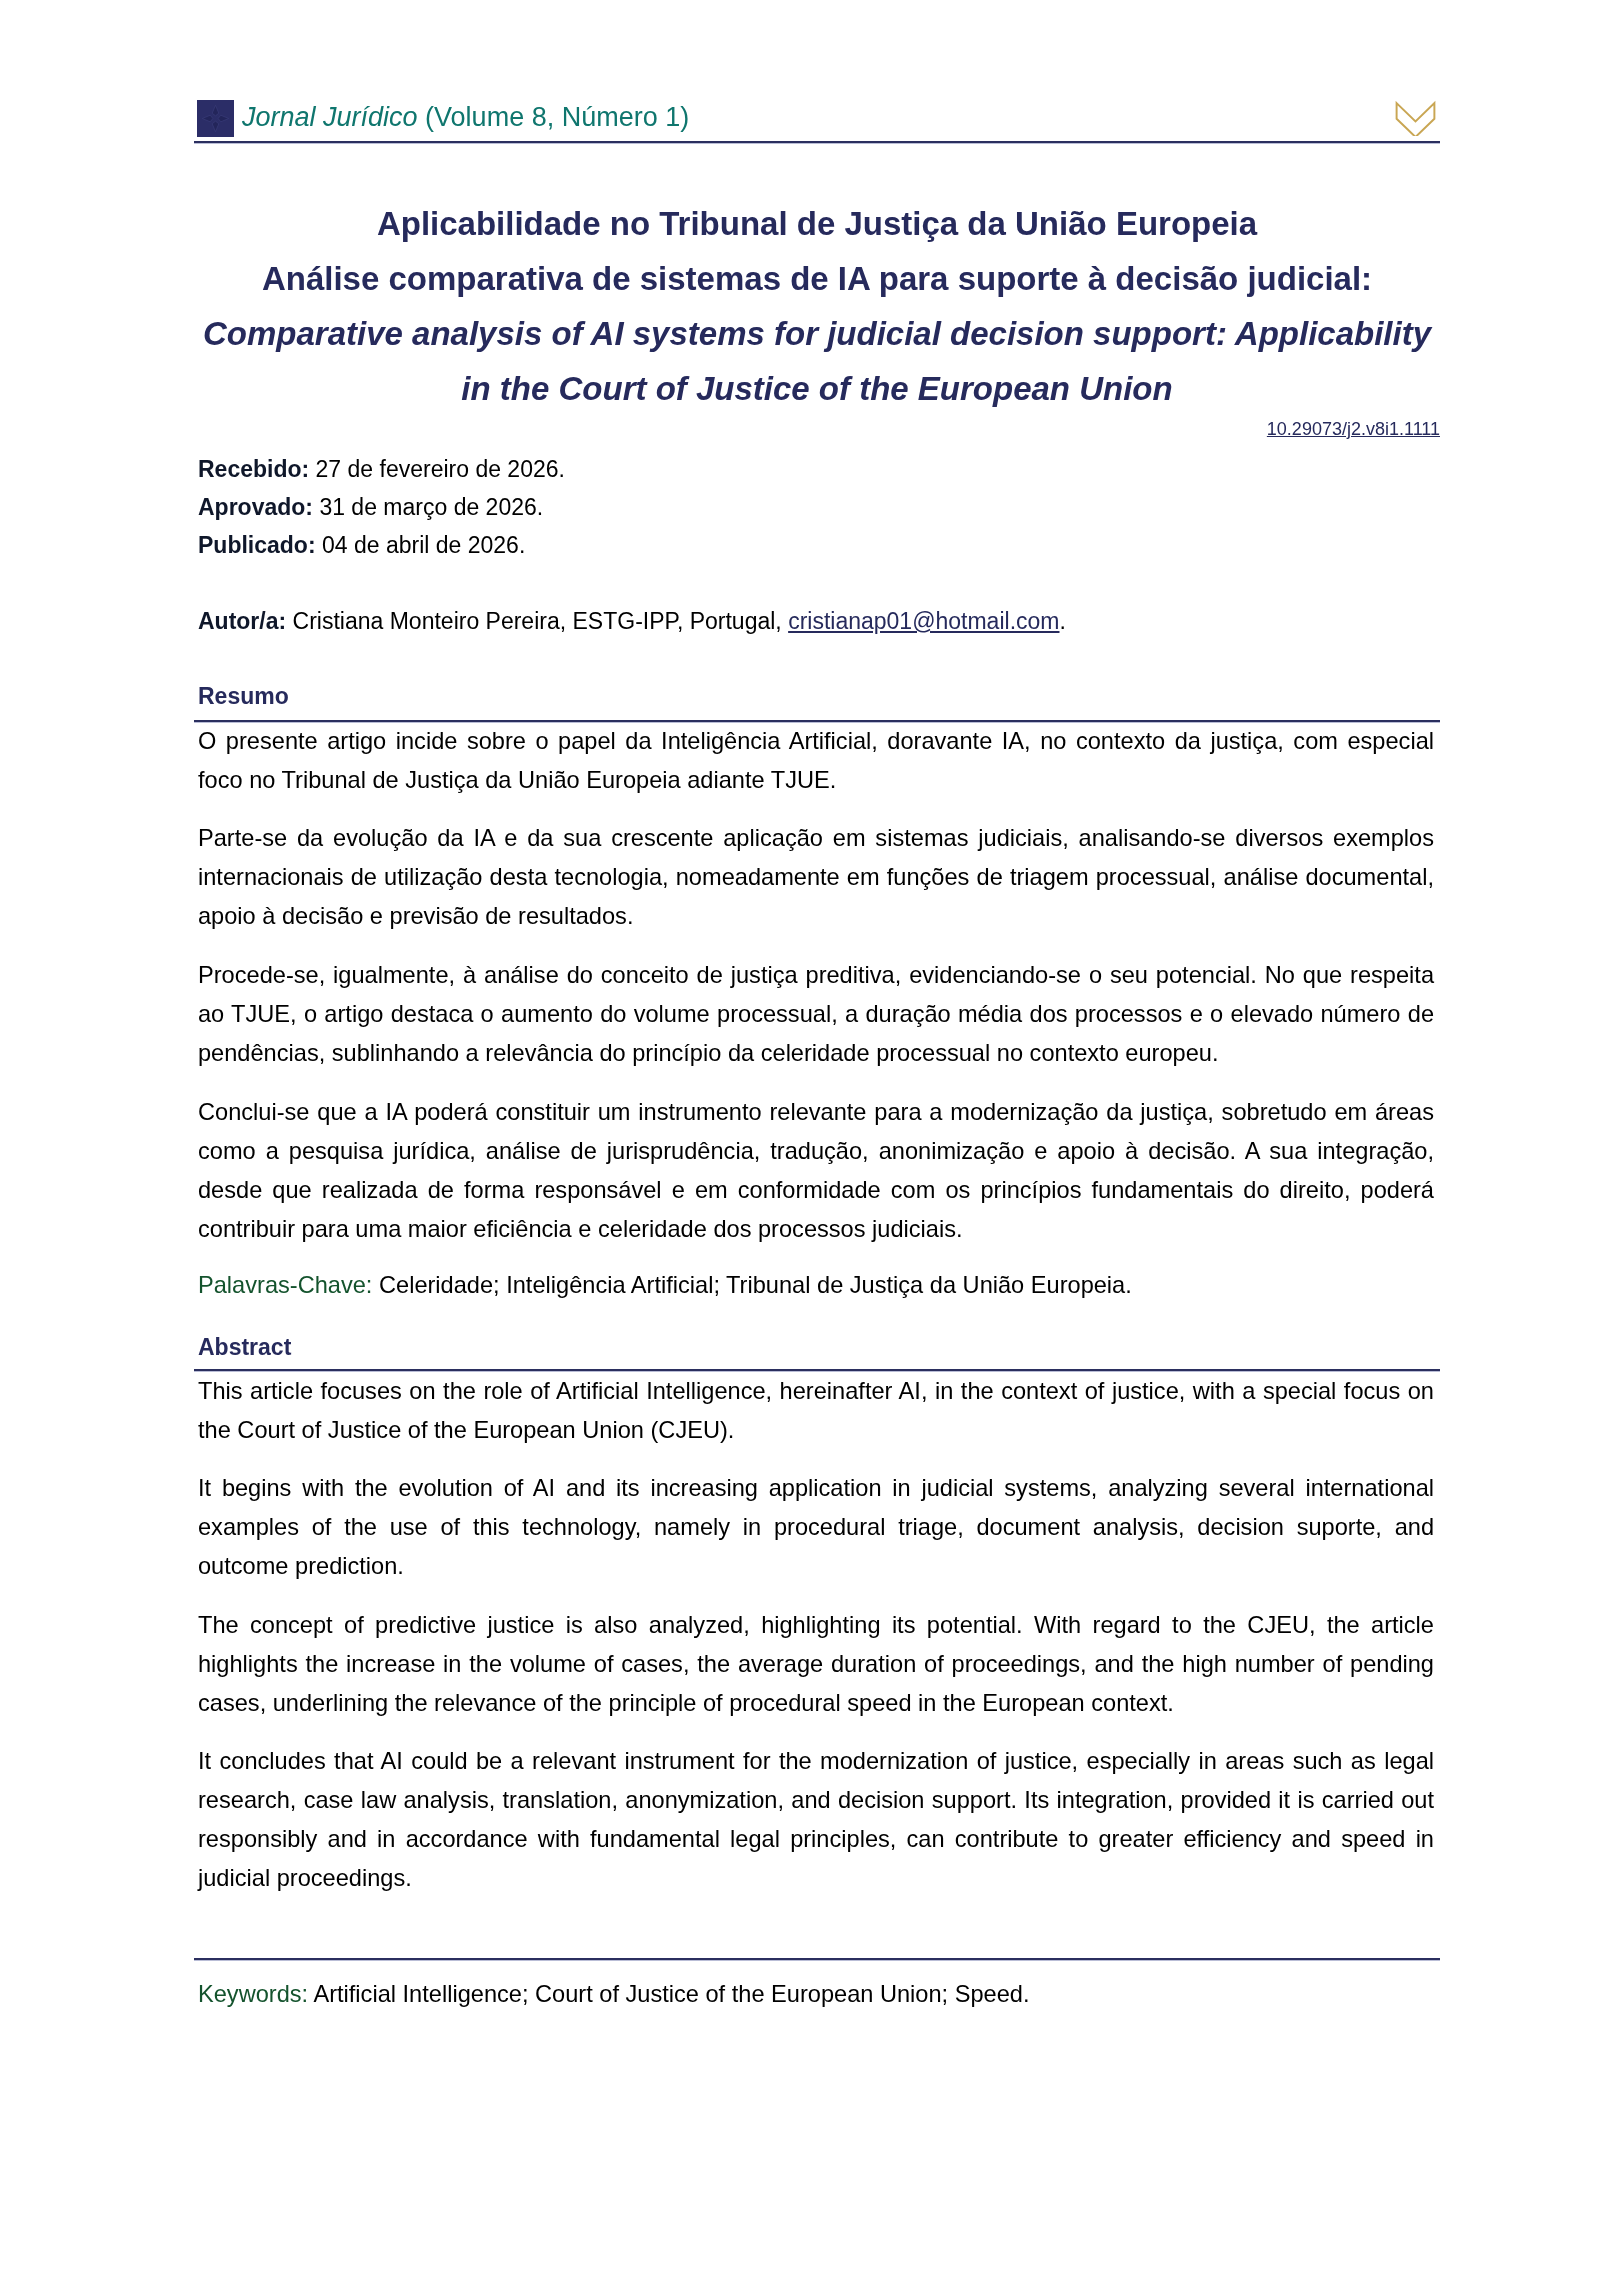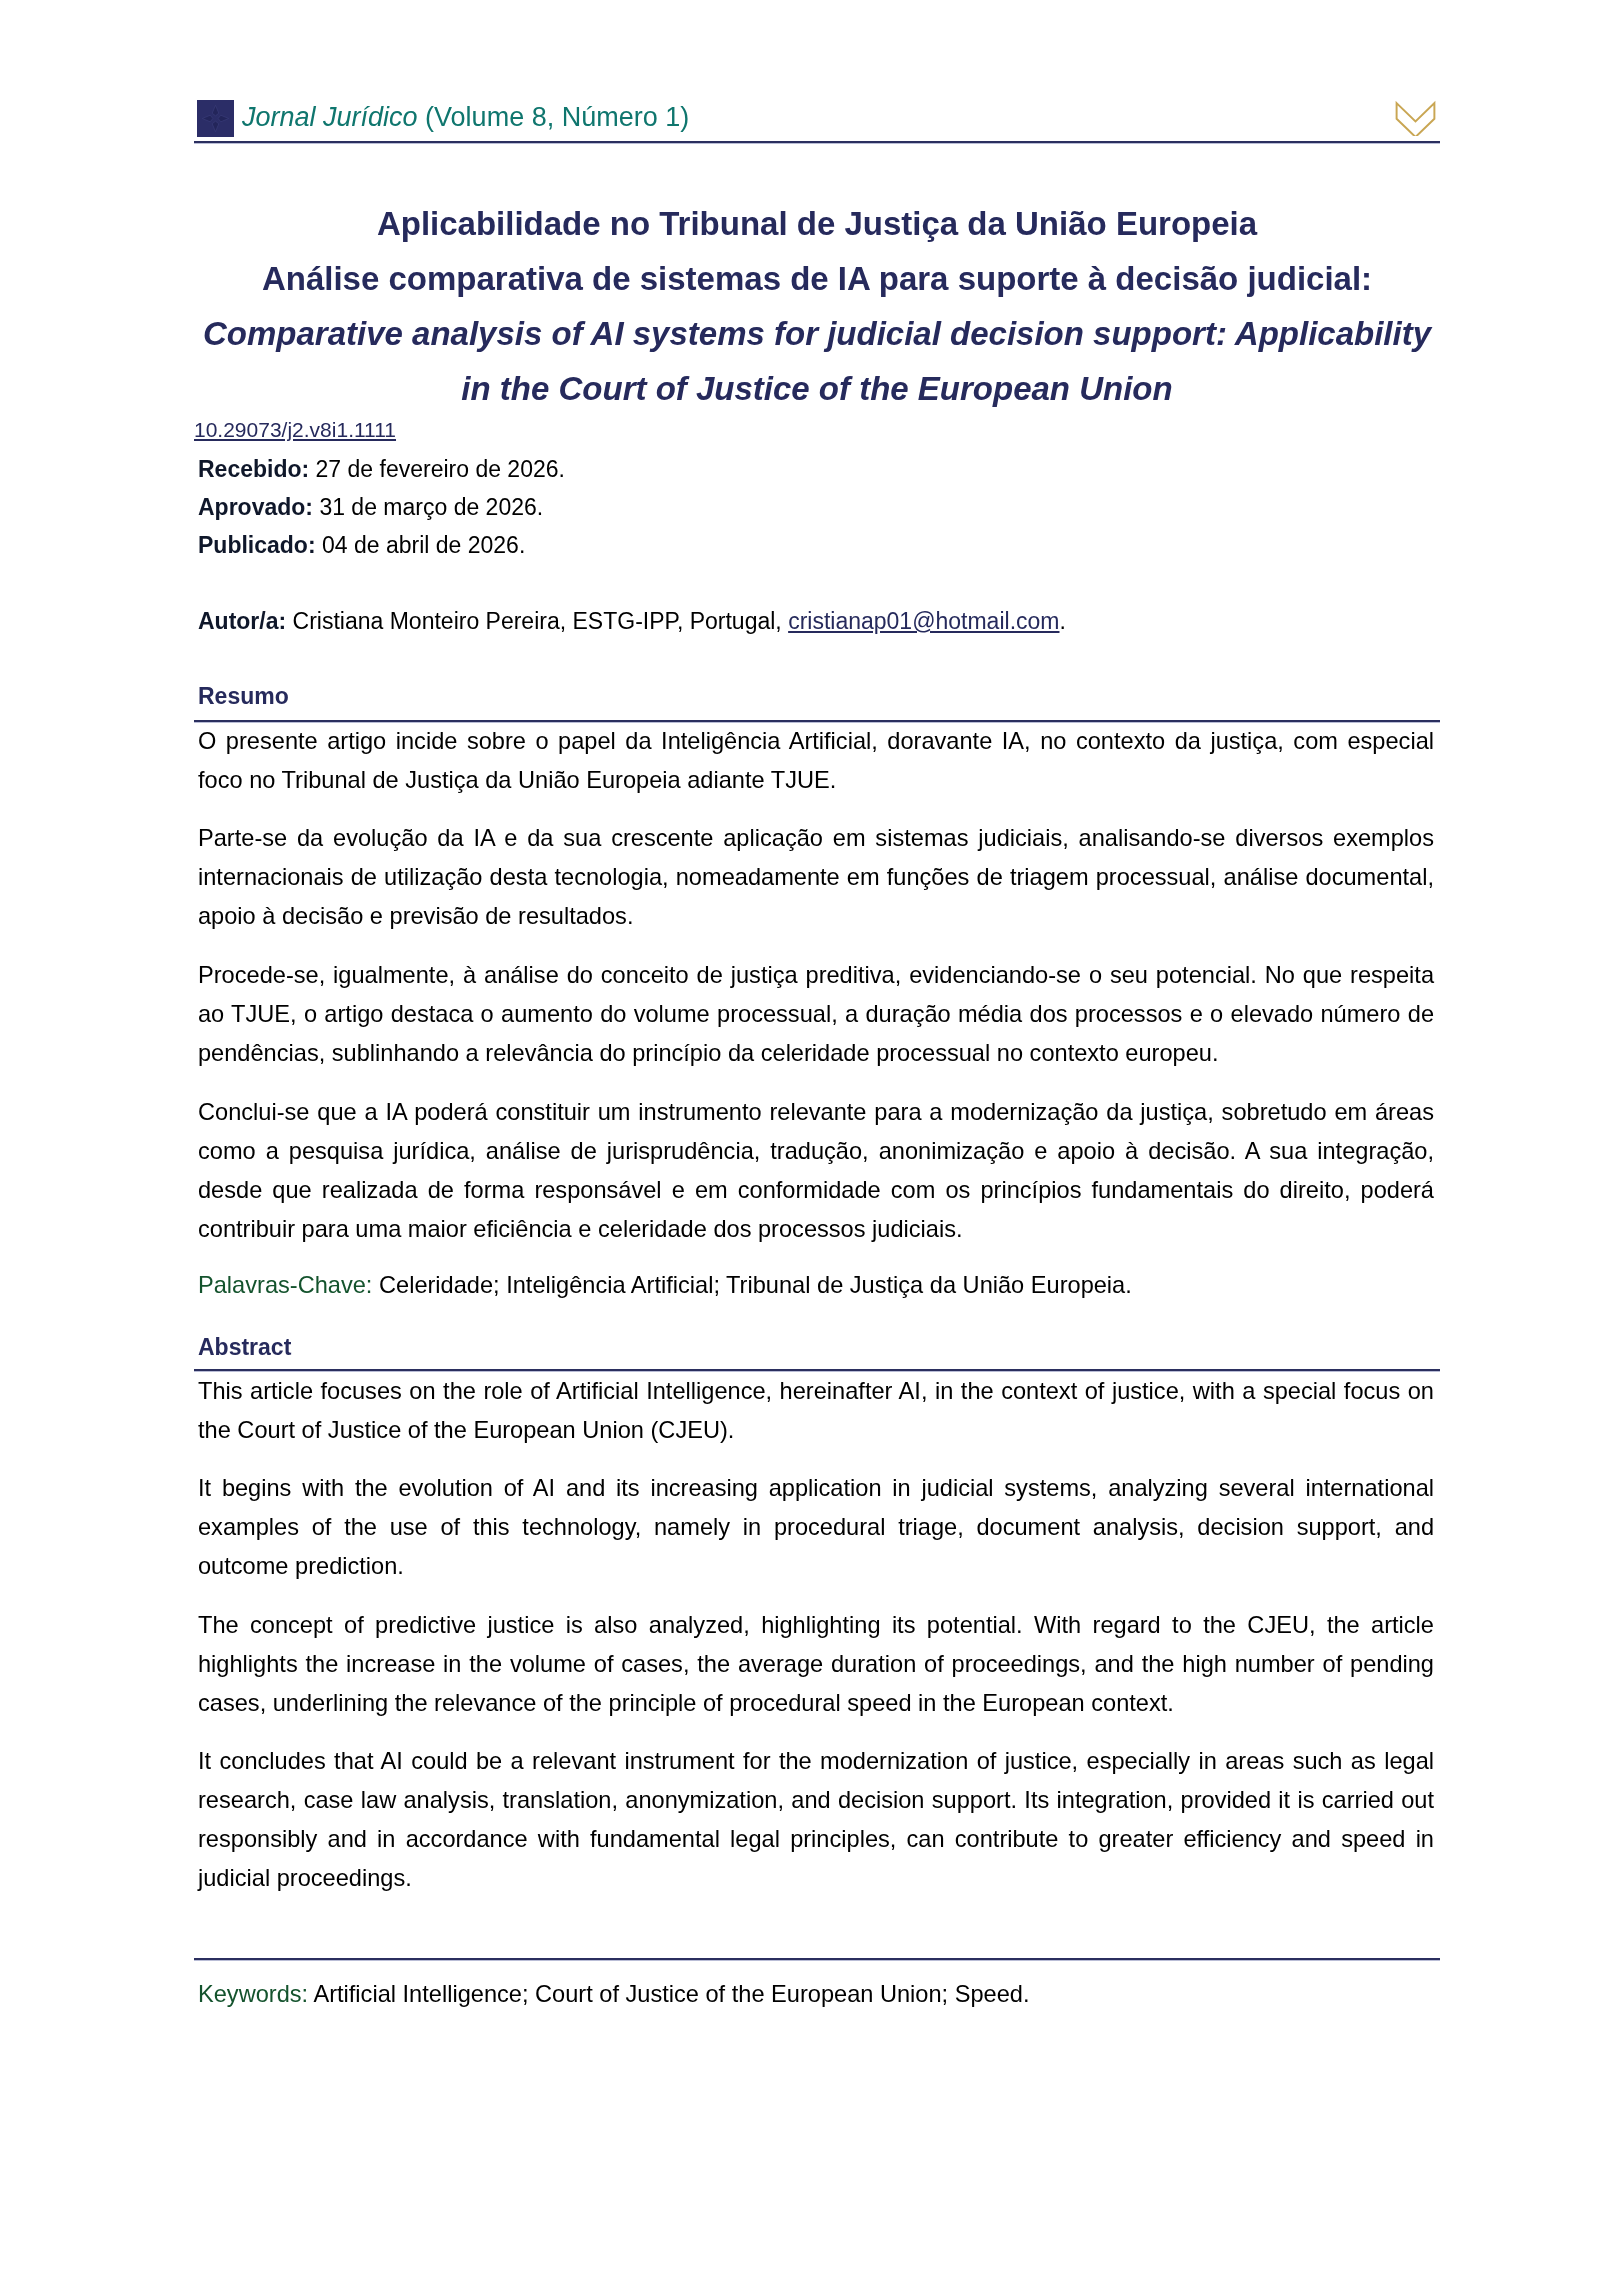--- a/index.html
+++ b/index.html
@@ -8,21 +8,21 @@
     .header { position: absolute; left: 194px; top: 95px; width: 1246px; height: 46px; }
     .logo { position: absolute; left: 2.6px; top: 4.6px; width: 37px; height: 37px; background: #2b2d67; }
     .logo svg { width: 37px; height: 37px; display: block; }
     .journal-title { position: absolute; left: 48px; top: 2.6px; font-size: 27px; line-height: 39px; color: #0f766e; white-space: nowrap; }
     .journal-title .it { font-style: italic; }
     .header-icon { position: absolute; right: 2.6px; top: 0px; width: 43px; height: 41px; }
     .rule { position: absolute; left: 194px; width: 1246px; height: 2px; background: #2b2f5f; border-bottom: 0.7px solid #b9bdd6; }
     .title-block { position: absolute; left: 194px; top: 196px; width: 1246px; text-align: center; color: #262a5c; font-weight: bold; }
     .title-line { font-size: 33px; line-height: 55px; white-space: nowrap; }
     .title-en { font-style: italic; }
-    .doi { position: absolute; left: 194px; top: 413px; width: 1246px; text-align: left; font-size: 21px; line-height: 33px; }
+    .doi { position: absolute; left: 194px; top: 413px; width: 1246px; text-align: right; font-size: 18px; line-height: 33px; }
     .doi a { color: #262a5c; text-decoration: underline; }
     .meta { position: absolute; left: 198px; font-size: 23px; line-height: 33px; white-space: nowrap; }
     .meta .lbl { font-weight: bold; color: #0f172a; }
     .meta a { color: #262a5c; text-decoration: underline; }
     .section-head { position: absolute; left: 198px; font-size: 23px; font-weight: bold; color: #262a5c; line-height: 33px; }
     .para { position: absolute; left: 198px; width: 1236px; font-size: 23.6px; line-height: 39px; text-align: justify; }
     .kw { position: absolute; left: 198px; font-size: 23.6px; line-height: 33px; white-space: nowrap; }
     .kw .lbl { font-weight: normal; color: #14532d; }
     .page-number { position: absolute; left: 0; width: 1624px; top: 2167px; text-align: right; font-size: 23px; font-weight: bold; color: #4d7c0f; padding-left: 36px; }
   </style>
@@ -66,20 +66,20 @@
 <div class="rule" style="top:720px;"></div>
 <div class="para" style="top:722px;">O presente artigo incide sobre o papel da Inteligência Artificial, doravante IA, no contexto da justiça, com especial foco no Tribunal de Justiça da União Europeia adiante TJUE.</div>
 <div class="para" style="top:819px;">Parte-se da evolução da IA e da sua crescente aplicação em sistemas judiciais, analisando-se diversos exemplos internacionais de utilização desta tecnologia, nomeadamente em funções de triagem processual, análise documental, apoio à decisão e previsão de resultados.</div>
 <div class="para" style="top:956px;">Procede-se, igualmente, à análise do conceito de justiça preditiva, evidenciando-se o seu potencial. No que respeita ao TJUE, o artigo destaca o aumento do volume processual, a duração média dos processos e o elevado número de pendências, sublinhando a relevância do princípio da celeridade processual no contexto europeu.</div>
 <div class="para" style="top:1093px;">Conclui-se que a IA poderá constituir um instrumento relevante para a modernização da justiça, sobretudo em áreas como a pesquisa jurídica, análise de jurisprudência, tradução, anonimização e apoio à decisão. A sua integração, desde que realizada de forma responsável e em conformidade com os princípios fundamentais do direito, poderá contribuir para uma maior eficiência e celeridade dos processos judiciais.</div>
 <div class="kw" style="top:1269px;"><span class="lbl">Palavras-Chave:</span><span> Celeridade; Inteligência Artificial; Tribunal de Justiça da União Europeia.</span></div>
 
 <div class="section-head" style="top:1331px;">Abstract</div>
 <div class="rule" style="top:1369px;"></div>
 <div class="para" style="top:1372px;">This article focuses on the role of Artificial Intelligence, hereinafter AI, in the context of justice, with a special focus on the Court of Justice of the European Union (CJEU).</div>
-<div class="para" style="top:1469px;">It begins with the evolution of AI and its increasing application in judicial systems, analyzing several international examples of the use of this technology, namely in procedural triage, document analysis, decision support, and outcome prediction.</div>
+<div class="para" style="top:1469px;">It begins with the evolution of AI and its increasing application in judicial systems, analyzing several international examples of the use of this technology, namely in procedural triage, document analysis, decision suporte, and outcome prediction.</div>
 <div class="para" style="top:1606px;">The concept of predictive justice is also analyzed, highlighting its potential. With regard to the CJEU, the article highlights the increase in the volume of cases, the average duration of proceedings, and the high number of pending cases, underlining the relevance of the principle of procedural speed in the European context.</div>
 <div class="para" style="top:1742px;">It concludes that AI could be a relevant instrument for the modernization of justice, especially in areas such as legal research, case law analysis, translation, anonymization, and decision support. Its integration, provided it is carried out responsibly and in accordance with fundamental legal principles, can contribute to greater efficiency and speed in judicial proceedings.</div>
 <div class="kw" style="top:1978px;"><span class="lbl">Keywords:</span><span> Artificial Intelligence; Court of Justice of the European Union; Speed.</span></div>
 <div class="rule" style="top:1958px;"></div>
 
 <div class="page-number">71</div>
 
 
 </body></html>

